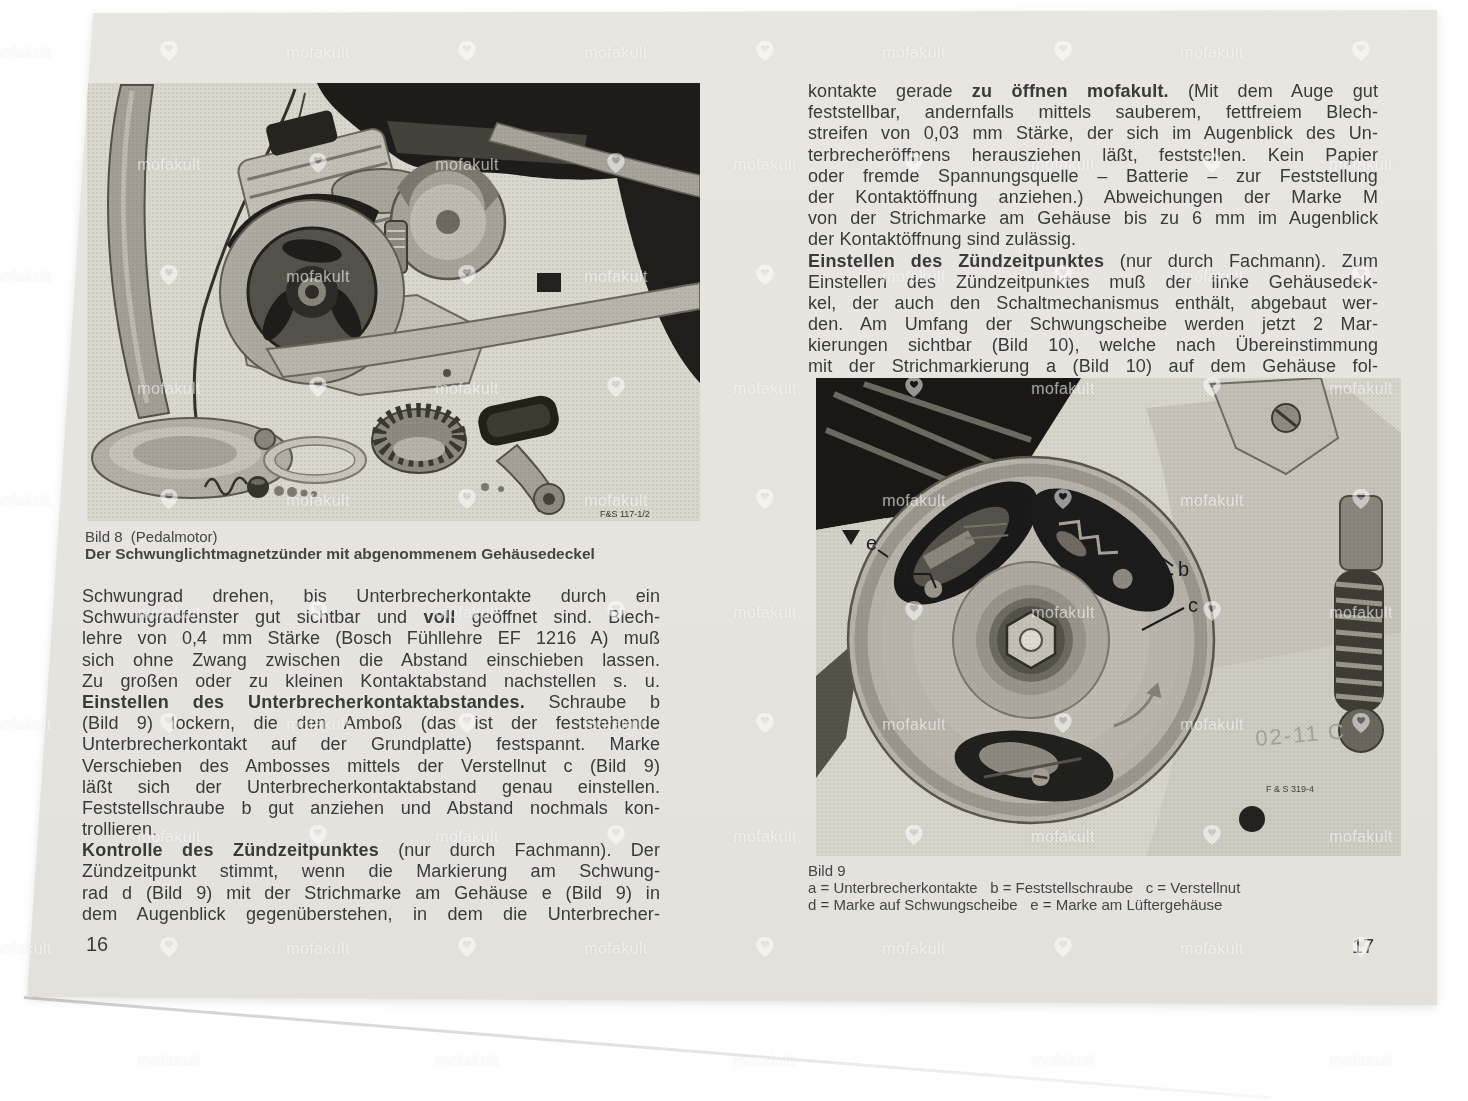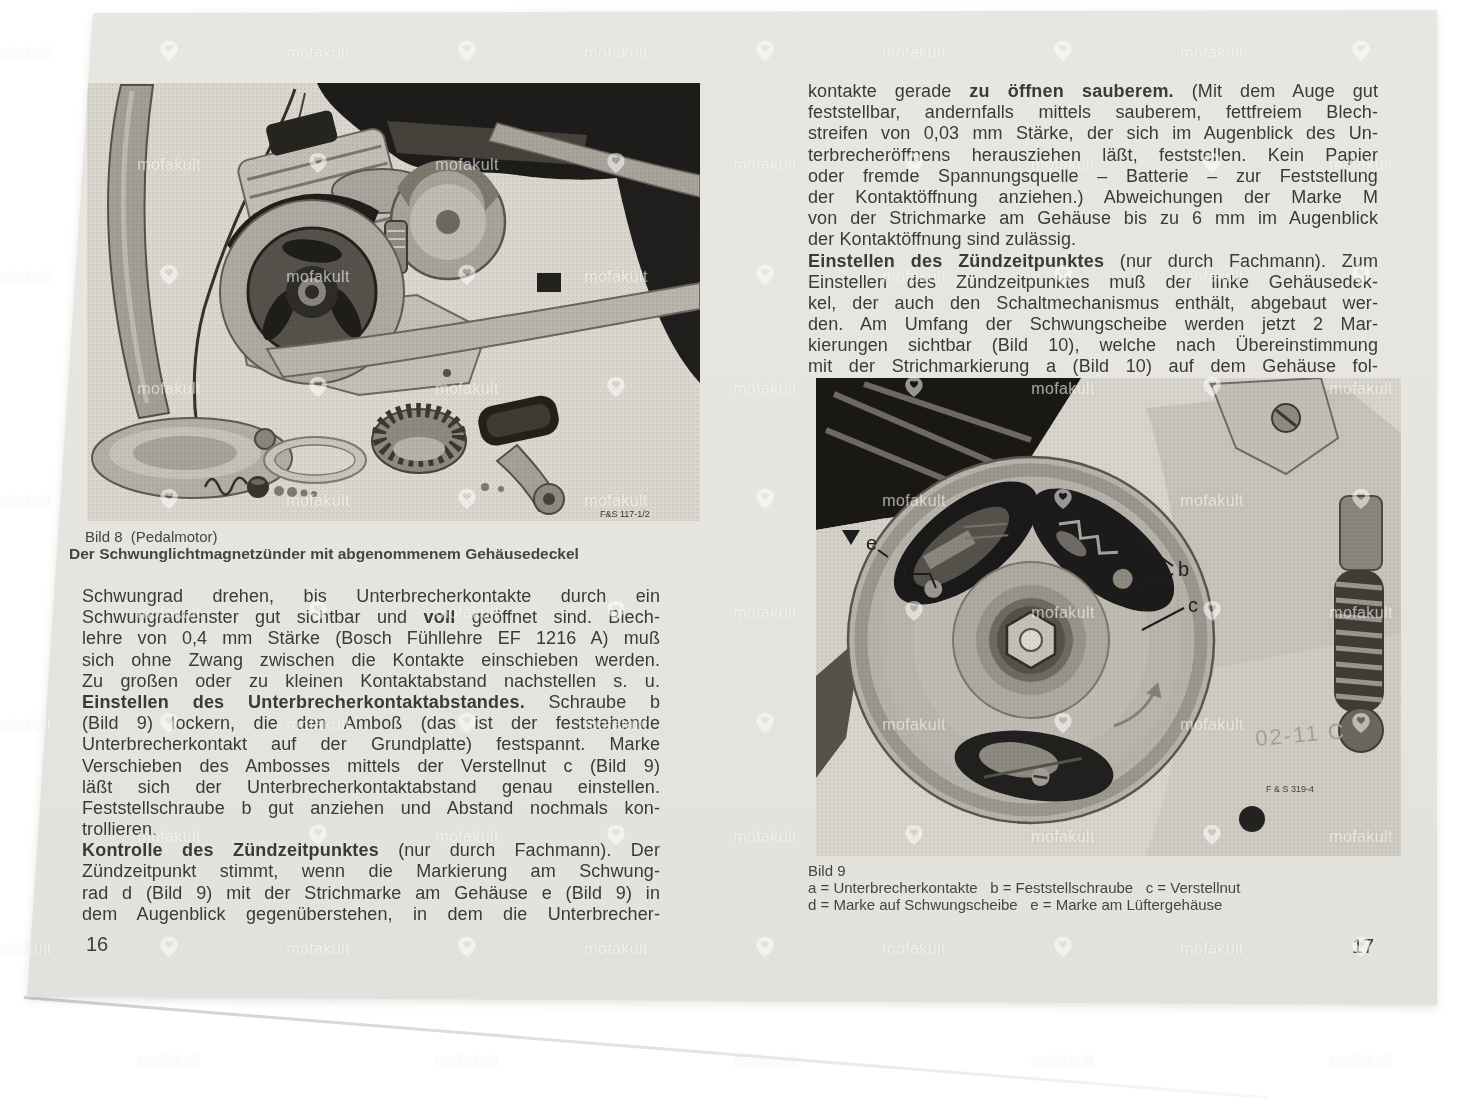--- a/index.html
+++ b/index.html
@@ -146,48 +146,48 @@
             <circle cx="462" cy="416" r="6" fill="#44413a"></circle>
             <g fill="#7e7a72">
                 <circle cx="398" cy="404" r="4"></circle>
                 <circle cx="414" cy="406" r="3"></circle>
               </g>
             <text x="513" y="434" font-size="9" fill="#38352e">F&amp;S 117-1/2</text>
           </svg>
         </figure>
 
         <div class="caption" style="left:85px;top:528px;width:590px;">Bild 8  (Pedalmotor)</div>
-        <div class="caption bold" style="left:69px;top:545px;width:590px;font-size:15.5px;">Der Schwunglichtmagnetzünder mit abgenommenem Gehäusedeckel</div>
+        <div class="caption bold" style="left:85px;top:545px;width:590px;font-size:15.5px;">Der Schwunglichtmagnetzünder mit abgenommenem Gehäusedeckel</div>
 
         <div class="body-block" style="left:82px;top:586px;width:578px;">
             <div class="tline"><span>Schwungrad drehen, bis Unterbrecherkontakte durch ein</span></div>
             <div class="tline"><span>Schwungradfenster gut sichtbar und </span><b>voll</b><span> geöffnet sind. Blech-</span></div>
             <div class="tline"><span>lehre von 0,4 mm Stärke (Bosch Fühllehre EF 1216 A) muß</span></div>
-            <div class="tline"><span>sich ohne Zwang zwischen die Kontakte einschieben werden.</span></div>
+            <div class="tline"><span>sich ohne Zwang zwischen die Abstand einschieben lassen.</span></div>
             <div class="tline"><span>Zu großen oder zu kleinen Kontaktabstand nachstellen s. u.</span></div>
             <div class="tline"><b>Einstellen des Unterbrecherkontaktabstandes.</b><span> Schraube b</span></div>
             <div class="tline"><span>(Bild 9) lockern, die den Amboß (das ist der feststehende</span></div>
             <div class="tline"><span>Unterbrecherkontakt auf der Grundplatte) festspannt. Marke</span></div>
             <div class="tline"><span>Verschieben des Ambosses mittels der Verstellnut c (Bild 9)</span></div>
             <div class="tline"><span>läßt sich der Unterbrecherkontaktabstand genau einstellen.</span></div>
             <div class="tline"><span>Feststellschraube b gut anziehen und Abstand nochmals kon-</span></div>
             <div class="tline endline"><span>trollieren.</span></div>
             <div class="tline"><b>Kontrolle des Zündzeitpunktes</b><span> (nur durch Fachmann). Der</span></div>
             <div class="tline"><span>Zündzeitpunkt stimmt, wenn die Markierung am Schwung-</span></div>
             <div class="tline"><span>rad d (Bild 9) mit der Strichmarke am Gehäuse e (Bild 9) in</span></div>
             <div class="tline"><span>dem Augenblick gegenüberstehen, in dem die Unterbrecher-</span></div>
           </div>
 
         <div class="pagenum" style="left:86px;top:933px;">16</div>
       </section>
 
       <section>
 
         <div class="body-block" style="left:808px;top:81px;width:570px;">
-            <div class="tline"><span>kontakte gerade </span><b>zu öffnen sauberem.</b><span> (Mit dem Auge gut</span></div>
+            <div class="tline"><span>kontakte gerade </span><b>zu öffnen mofakult.</b><span> (Mit dem Auge gut</span></div>
             <div class="tline"><span>feststellbar, andernfalls mittels sauberem, fettfreiem Blech-</span></div>
             <div class="tline"><span>streifen von 0,03 mm Stärke, der sich im Augenblick des Un-</span></div>
             <div class="tline"><span>terbrecheröffnens herausziehen läßt, feststellen. Kein Papier</span></div>
             <div class="tline"><span>oder fremde Spannungsquelle – Batterie – zur Feststellung</span></div>
             <div class="tline"><span>der Kontaktöffnung anziehen.) Abweichungen der Marke M</span></div>
             <div class="tline"><span>von der Strichmarke am Gehäuse bis zu 6 mm im Augenblick</span></div>
             <div class="tline endline"><span>der Kontaktöffnung sind zulässig.</span></div>
             <div class="tline"><b>Einstellen des Zündzeitpunktes</b><span> (nur durch Fachmann). Zum</span></div>
             <div class="tline"><span>Einstellen des Zündzeitpunktes muß der linke Gehäusedek-</span></div>
             <div class="tline"><span>kel, der auch den Schaltmechanismus enthält, abgebaut wer-</span></div>

